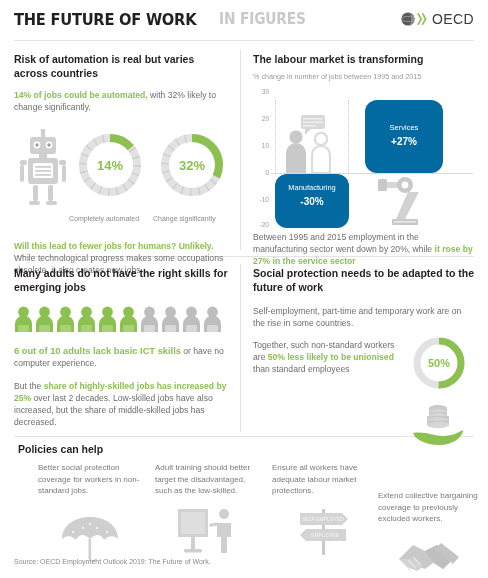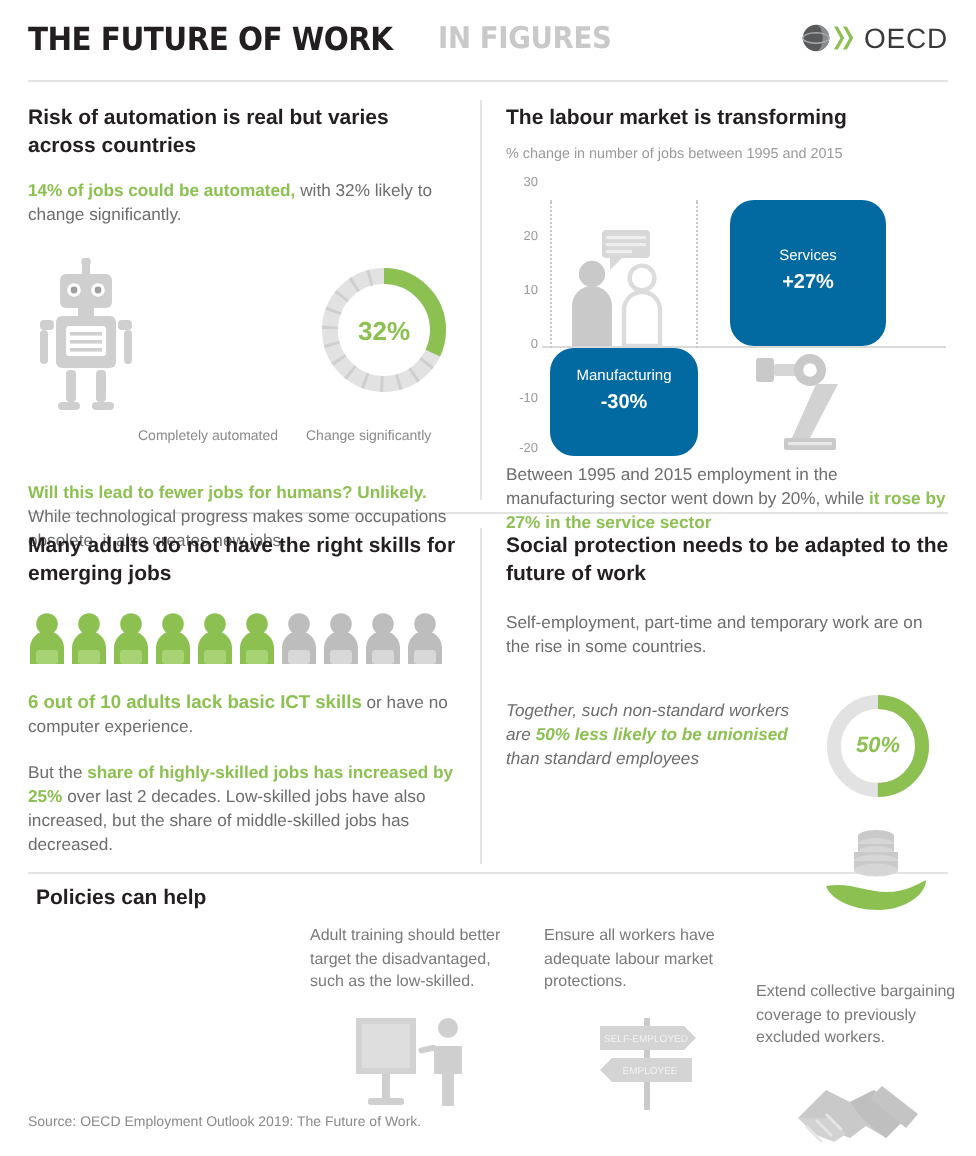--- a/index.html
+++ b/index.html
@@ -134,20 +134,28 @@
         <rect x="2" y="31" width="7" height="5" rx="2" fill="#cfcfcf"></rect>
         <rect x="41" y="31" width="7" height="5" rx="2" fill="#cfcfcf"></rect>
         <rect x="2" y="36" width="4" height="17" rx="2" fill="#cfcfcf"></rect>
         <rect x="44" y="36" width="4" height="17" rx="2" fill="#cfcfcf"></rect>
         <rect x="15" y="56" width="5" height="16" rx="2" fill="#cfcfcf"></rect>
         <rect x="30" y="56" width="5" height="16" rx="2" fill="#cfcfcf"></rect>
         <rect x="11" y="72" width="11" height="4" rx="2" fill="#cfcfcf"></rect>
         <rect x="28" y="72" width="11" height="4" rx="2" fill="#cfcfcf"></rect>
       </svg>
 
+      <div class="donut" style="position:absolute;left:62px;top:8px;width:68px;height:68px;">
+        <svg width="68" height="68" viewBox="0 0 68 68">
+          <circle cx="34" cy="34" r="27" fill="none" stroke="#e2e2e2" stroke-width="8"></circle>
+          <circle cx="34" cy="34" r="27" fill="none" stroke="#cfcfcf" stroke-width="8" stroke-dasharray="1.5 7" transform="rotate(-90 34 34)"></circle>
+          <circle cx="34" cy="34" r="27" fill="none" stroke="#8cc152" stroke-width="8" stroke-dasharray="23.7 169.6" transform="rotate(-90 34 34)" stroke-linecap="butt"></circle>
+        </svg>
+        <div class="donut-label">14%</div>
+      </div>
 
       <div class="donut" style="position:absolute;left:144px;top:8px;width:68px;height:68px;">
         <svg width="68" height="68" viewBox="0 0 68 68">
           <circle cx="34" cy="34" r="27" fill="none" stroke="#e2e2e2" stroke-width="8"></circle>
           <circle cx="34" cy="34" r="27" fill="none" stroke="#cfcfcf" stroke-width="8" stroke-dasharray="1.5 7" transform="rotate(-90 34 34)"></circle>
           <circle cx="34" cy="34" r="27" fill="none" stroke="#8cc152" stroke-width="8" stroke-dasharray="54.3 169.6" transform="rotate(-90 34 34)" stroke-linecap="butt"></circle>
         </svg>
         <div class="donut-label">32%</div>
       </div>
     </div>
@@ -278,21 +286,21 @@
 
     <div class="body-txt" style="margin-top:11px;">
       <span>But the </span><span class="green-b">share of highly-skilled jobs has increased by 25%</span><span> over last 2 decades. Low-skilled jobs have also increased, but the share of middle-skilled jobs has decreased.</span>
     </div>
   </div>
 
   <div class="col-right" style="top:266px;">
     <div class="sec-title">Social protection needs to be adapted to the future of work</div>
     <div class="body-txt" style="margin-top:11px;">Self-employment, part-time and temporary work are on the rise in some countries.</div>
 
-    <div style="position:relative; margin-top:20px; height:50px;font-style:italic;">
+    <div style="position:relative; margin-top:10px; height:50px;">
       <div class="body-txt" style="width:145px;">
         <span>Together, such non-standard workers are </span><span class="green-b">50% less likely to be unionised</span><span> than standard employees</span>
       </div>
       <div class="donut" style="position:absolute;right:8px;top:-4px;width:56px;height:56px;">
         <svg width="56" height="56" viewBox="0 0 56 56">
           <circle cx="28" cy="28" r="22" fill="none" stroke="#e2e2e2" stroke-width="7"></circle>
           <circle cx="28" cy="28" r="22" fill="none" stroke="#8cc152" stroke-width="7" stroke-dasharray="69.1 138.2" transform="rotate(-90 28 28)" stroke-linecap="butt"></circle>
         </svg>
         <div class="donut-label" style="font-size:11px;">50%</div>
       </div>
@@ -311,20 +319,33 @@
         <ellipse cx="27" cy="22" rx="11" ry="3.2" fill="#d6d6d6"></ellipse>
         <path d="M2 30 C14 28 22 33 32 33 C42 33 48 29 52 27 C52 34 42 42 28 42 C14 42 4 36 2 30 Z" fill="#8cc152"></path>
       </svg>
     </div>
   </div>
 
   <div style="position:absolute;left:18px;top:442px;">
     <div class="sec-title">Policies can help</div>
   </div>
 
+  <div class="policy-col" style="left:38px; top:462px;">
+    <div class="policy-txt">Better social protection coverage for workers in non-standard jobs.</div>
+    <svg width="62" height="52" viewBox="0 0 62 52" style="display:block;margin:18px auto 0;">
+      <path d="M3 24 C3 10 16 2 31 2 C46 2 59 10 59 24 C53 19 48 22 45 25 C42 19 37 18 31 24 C25 18 20 19 17 25 C14 22 9 19 3 24 Z" fill="#cfcfcf"></path>
+      <rect x="29.5" y="24" width="2.6" height="20" fill="#cfcfcf"></rect>
+      <path d="M29.5 44 a5 5 0 0 0 9 0 l-2.4 0 a2.6 2.6 0 0 1 -4.2 0 Z" fill="#cfcfcf"></path>
+      <circle cx="14" cy="17" r="1" fill="#fff"></circle>
+        <circle cx="24" cy="13" r="1" fill="#fff"></circle>
+      <circle cx="38" cy="13" r="1" fill="#fff"></circle>
+        <circle cx="48" cy="17" r="1" fill="#fff"></circle>
+      <circle cx="31" cy="9" r="1" fill="#fff"></circle>
+    </svg>
+  </div>
 
   <div class="policy-col" style="left:272px; top:462px;">
     <div class="policy-txt">Ensure all workers have adequate labour market protections.</div>
     <svg width="72" height="48" viewBox="0 0 72 48" style="display:block;margin:10px auto 0;">
       <rect x="34" y="2" width="3" height="46" fill="#c9c9c9"></rect>
       <path d="M12 6 L54 6 L60 12 L54 18 L12 18 Z" fill="#d4d4d4"></path>
       <path d="M18 22 L58 22 L58 34 L18 34 L12 28 Z" fill="#d4d4d4"></path>
       <text x="35" y="14" font-family="Liberation Sans, sans-serif" font-size="5" fill="#f2f2f2" text-anchor="middle">SELF-EMPLOYED</text>
       <text x="37" y="30" font-family="Liberation Sans, sans-serif" font-size="5" fill="#f2f2f2" text-anchor="middle">EMPLOYEE</text>
     </svg>

